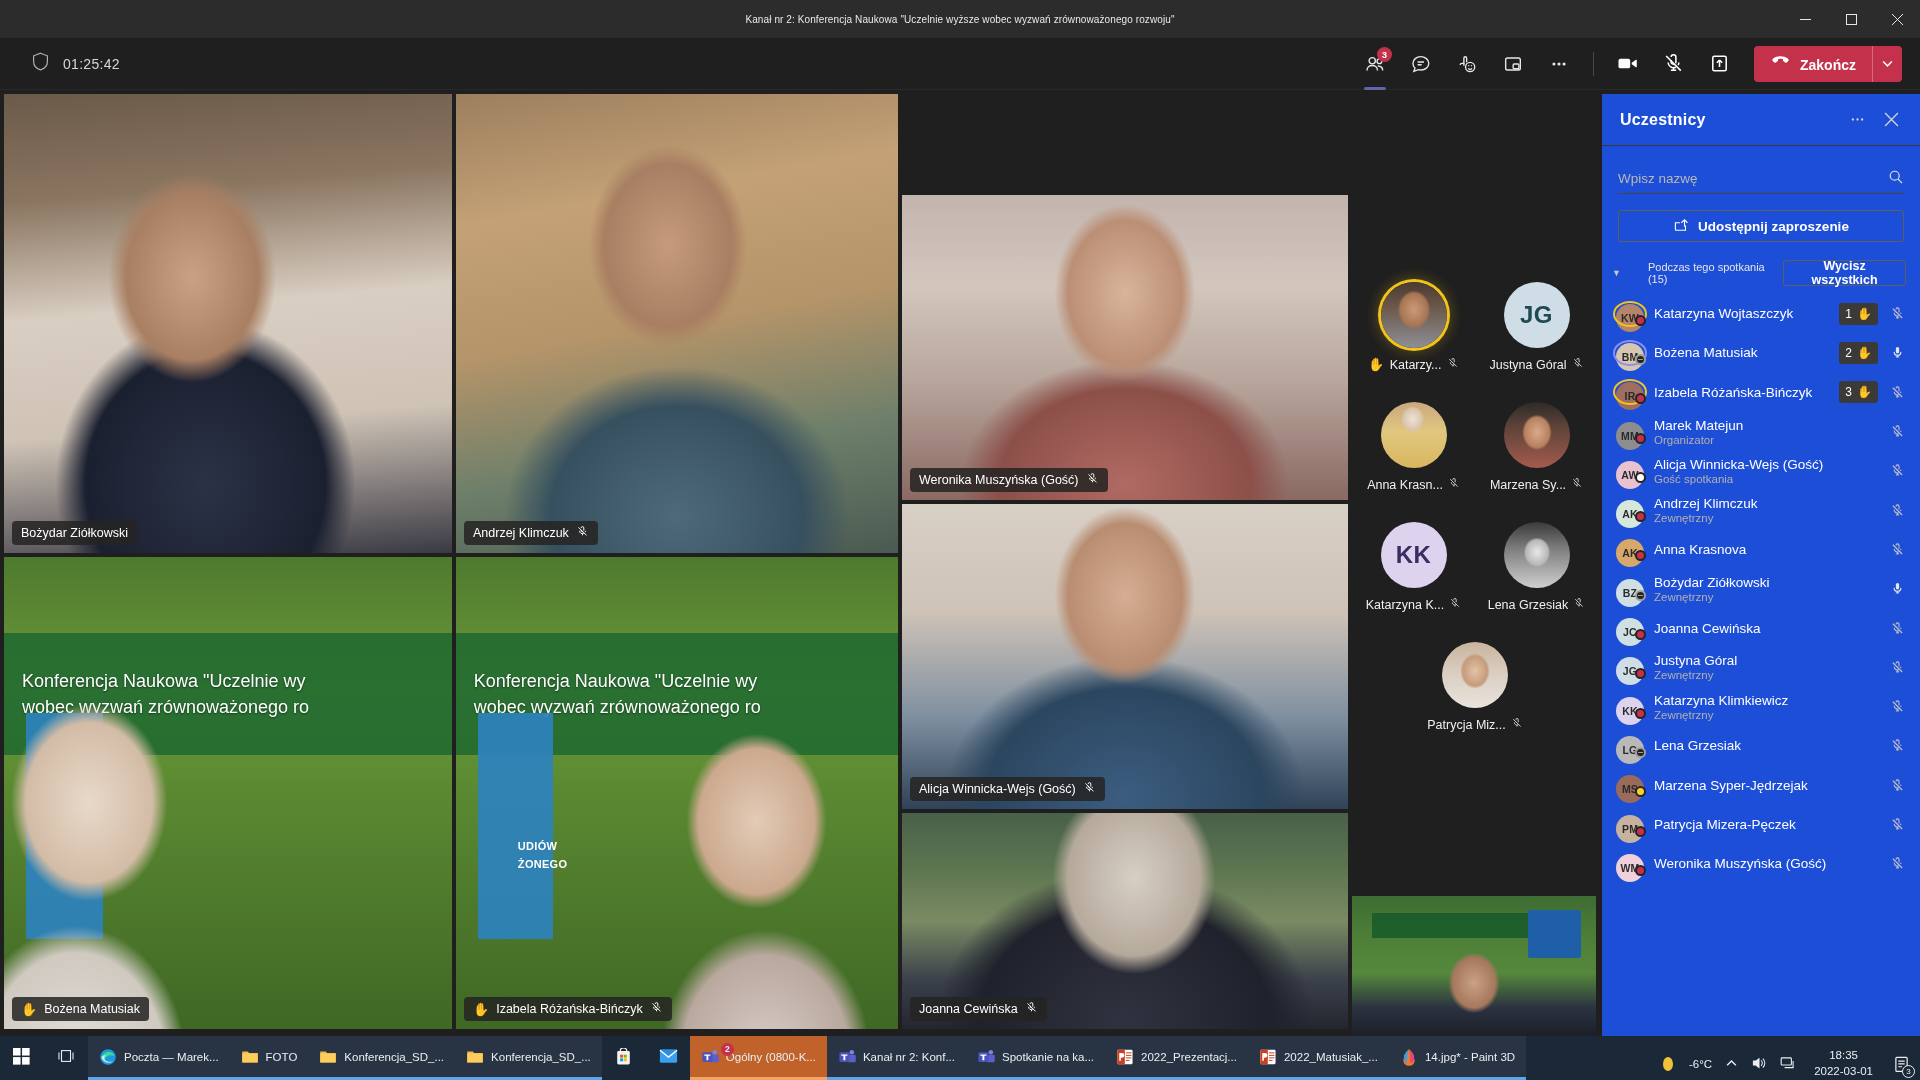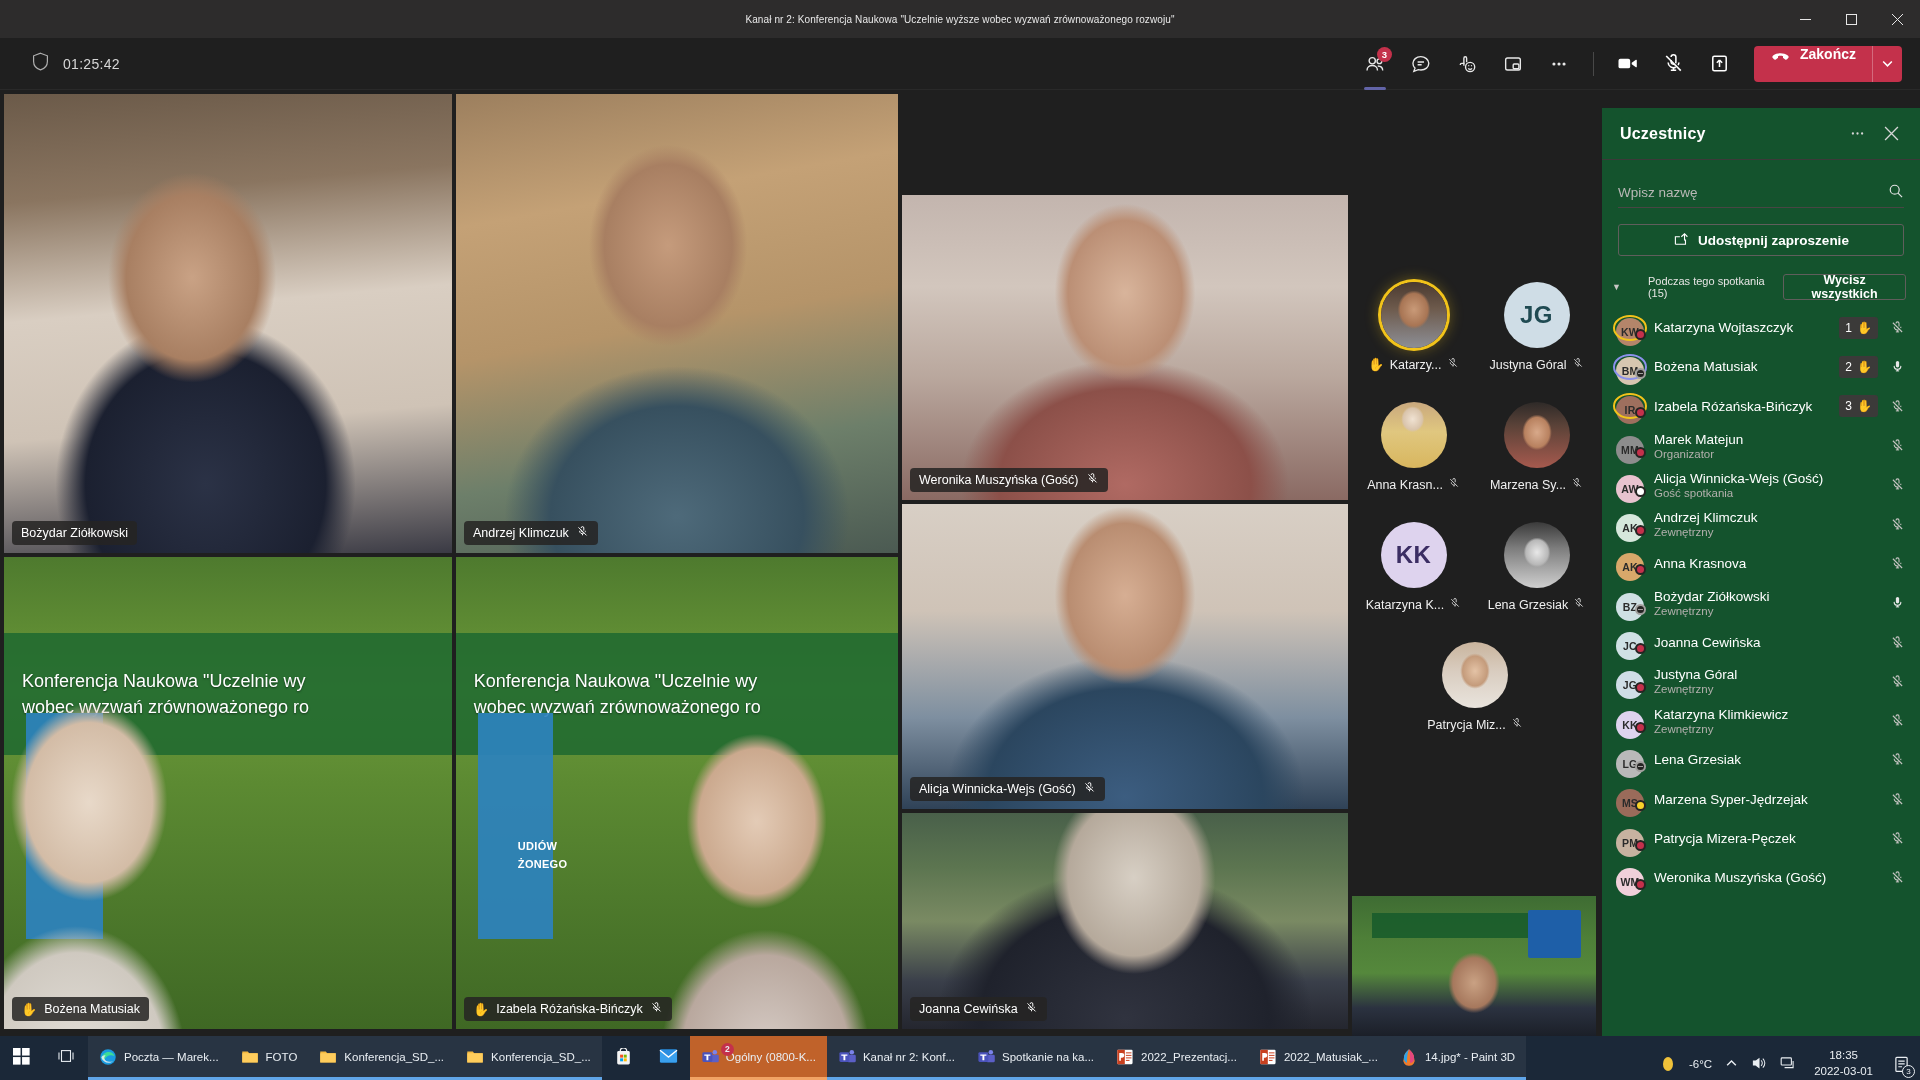--- a/index.html
+++ b/index.html
@@ -52,21 +52,21 @@
     position:absolute; top:1px; right:5px; min-width:15px; height:15px;
     background:#c4314b; border-radius:8px; font-size:9.5px; font-weight:bold;
     color:#fff; display:flex; align-items:center; justify-content:center; padding:0 3px;
   }
   .tb-sep { width:1px; height:24px; background:#484848; margin:0 10px; }
   .end-call {
     display:flex; align-items:stretch; margin-left:10px;
     border-radius:4px; overflow:hidden; background:#c4314b;
   }
   .end-call-main {
-    display:flex; align-items:flex-start; gap:9px; padding:0 16px; height:36px;
+    display:flex; align-items:flex-end; gap:9px; padding:9px 16px; height:36px;
     font-size:14px; font-weight:600; color:#fff;
   }
   .end-call-caret {
     width:30px; display:flex; align-items:center; justify-content:center;
     border-left:1px solid rgba(255,255,255,.28); color:#fff;
   }
 
   
   .stage {
     position:absolute; top:92px; left:0; width:1598px; height:944px;
@@ -176,22 +176,22 @@
     position:absolute; left:8%; top:12%; width:68%; height:18%;
     background:rgba(22,90,42,.85); font-size:4.5px; color:#fff; padding:3px 4px; line-height:1.5;
   }
   .pip-logo {
     position:absolute; right:6%; top:10%; width:22%; height:34%;
     background:#1e5fa8; border-radius:2px;
   }
 
   
   .panel {
-    position:absolute; top:108px; left:1602px; width:318px; height:944px;
-    background:#14532d; display:flex; flex-direction:column;
+    position:absolute; top:94px; left:1602px; width:318px; height:944px;
+    background:#1d4ed8; display:flex; flex-direction:column;
   }
   .panel-head {
     height:52px; display:flex; align-items:center; padding:0 14px 0 18px;
     border-bottom:1px solid #3b3a39; flex:none;
   }
   .panel-title { font-size:16px; font-weight:700; letter-spacing:.2px; }
   .panel-head-actions { margin-left:auto; display:flex; align-items:center; gap:4px; }
   .ph-btn {
     width:30px; height:30px; border-radius:4px; display:flex;
     align-items:center; justify-content:center; color:#d6d6d6;

